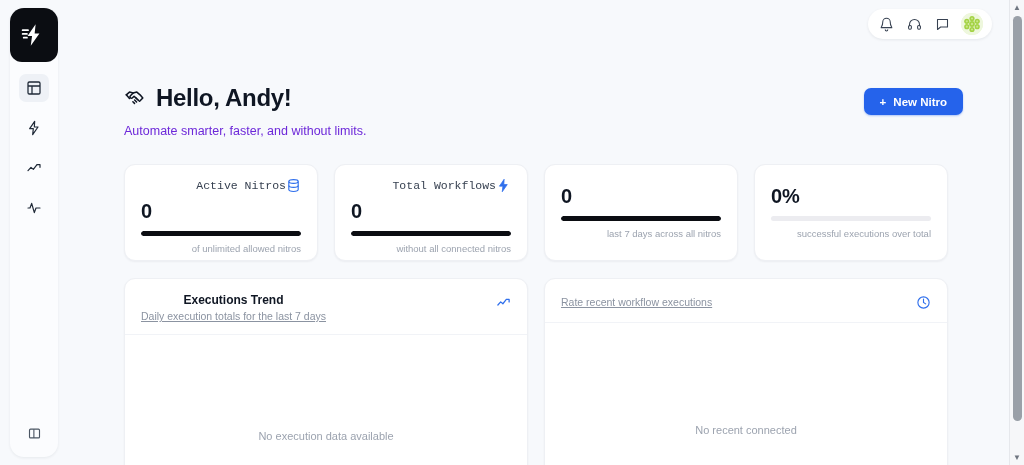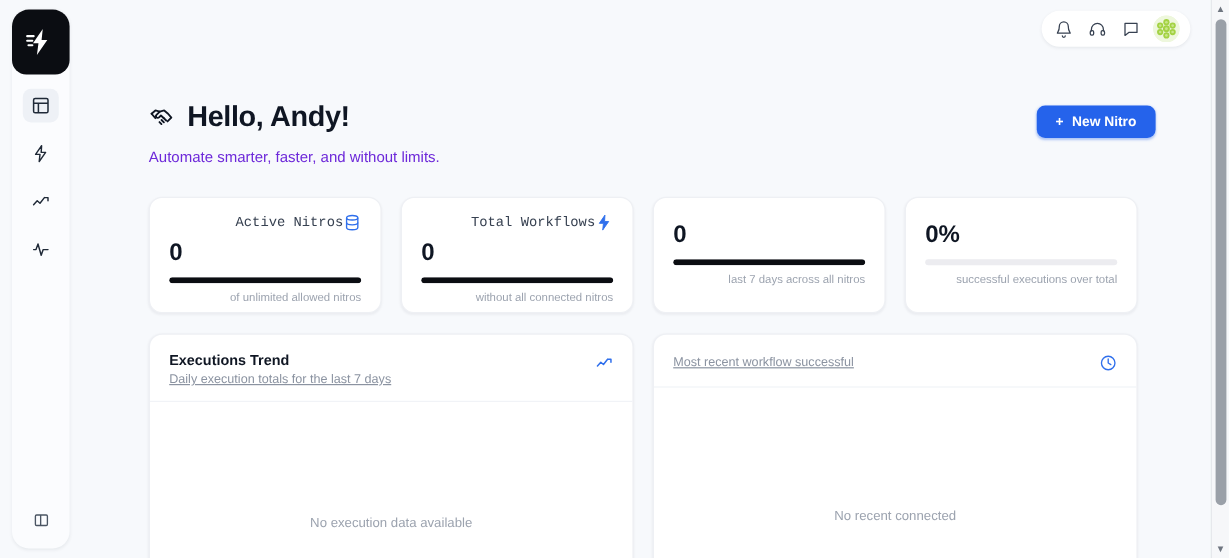--- a/index.html
+++ b/index.html
@@ -221,20 +221,21 @@
     display: flex;
     align-items: flex-start;
     justify-content: space-between;
     padding: 14px 16px 12px 16px;
     border-bottom: 1px solid #f1f3f7;
   }
   .panel-title {
     font-size: 12px;
     font-weight: bold;
     color: #0f1623;
+    text-align: center;
   }
   .panel-sub {
     font-size: 10.5px;
     color: #8b93a1;
     margin-top: 3px;
     text-decoration: underline;
   }
   .panel-icon { color: #2f6fec; display: flex; margin-top: 2px; }
   .panel-body {
     flex: 1 1 auto;
@@ -458,21 +459,21 @@
         </span>
       </div>
       <div class="panel-body">
         <span class="panel-empty">No execution data available</span>
       </div>
     </div>
 
     <div class="panel">
       <div class="panel-head">
         <div>
-          <div class="panel-sub">Most recent workflow successful</div>
+          <div class="panel-sub">Rate recent workflow executions</div>
         </div>
         <span class="panel-icon">
           <svg width="15" height="15" viewBox="0 0 24 24" fill="none" stroke="currentColor" stroke-width="1.8" stroke-linecap="round">
             <circle cx="12" cy="12" r="9"></circle>
             <path d="M12 6.5V12l3.5 2.2"></path>
           </svg>
         </span>
       </div>
       <div class="panel-body">
         <span class="panel-empty">No recent connected</span>

